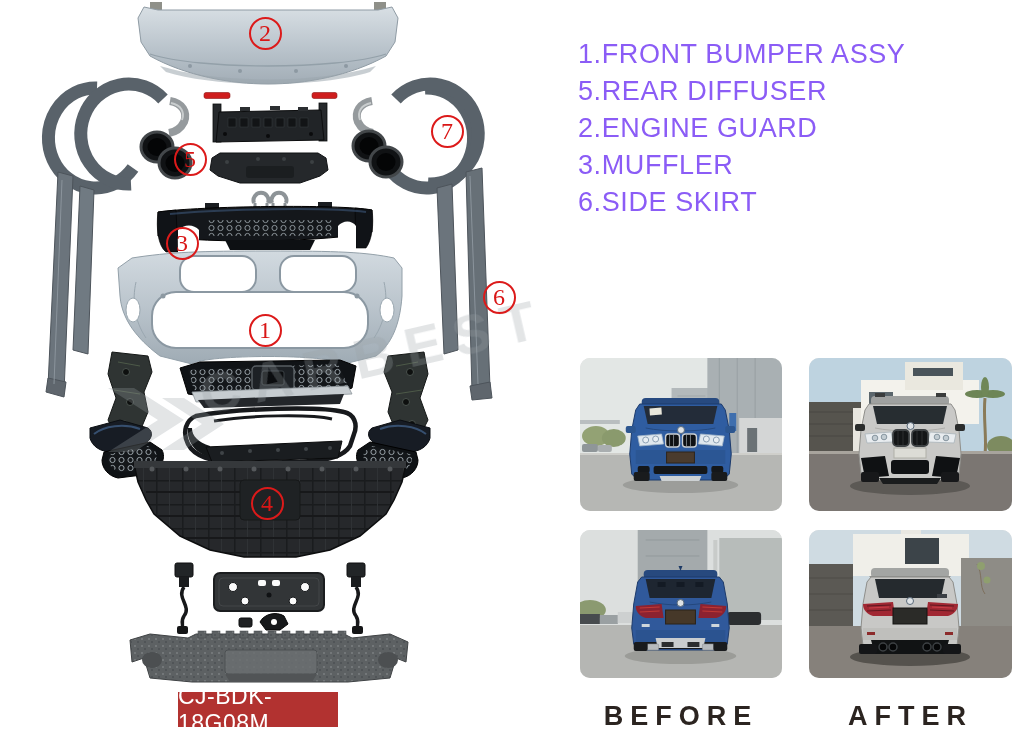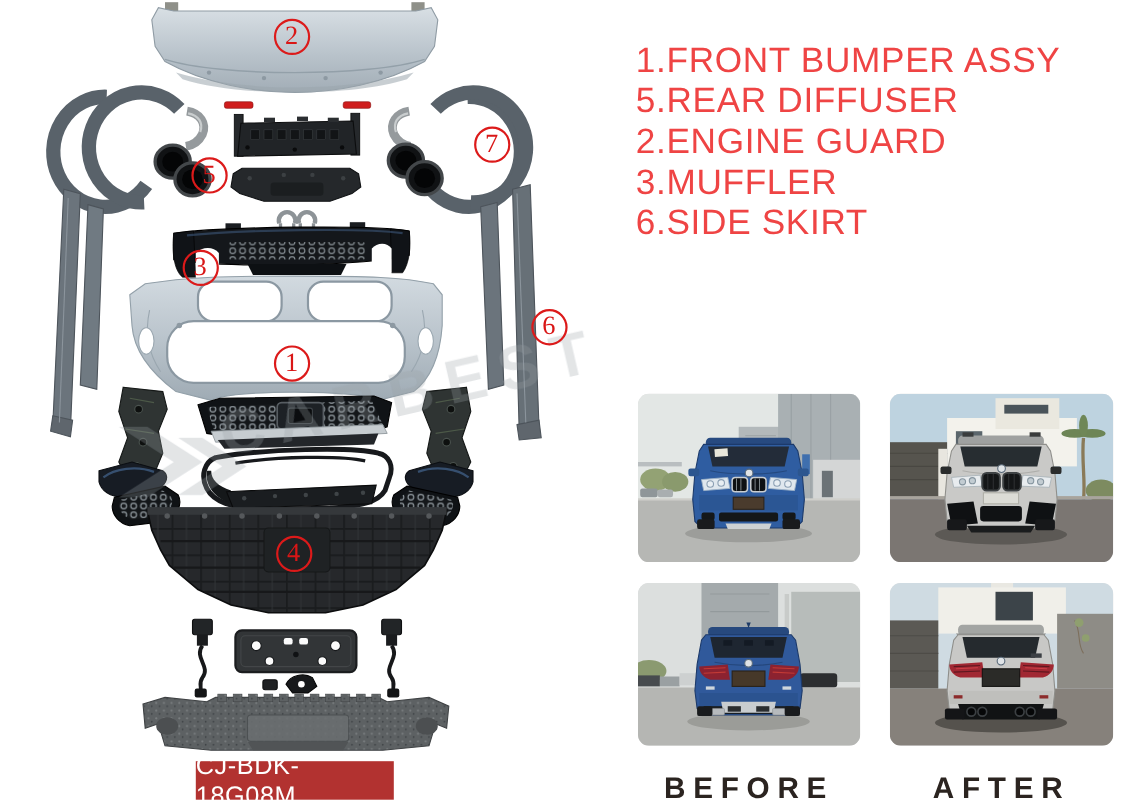--- a/index.html
+++ b/index.html
@@ -3,24 +3,24 @@
 <meta charset="utf-8">
 <style>
   html,body{margin:0;padding:0;background:#ffffff;}
   .stage{position:relative;width:1023px;height:737px;background:#ffffff;overflow:hidden;
          font-family:"Liberation Sans",sans-serif;}
   .diagram{position:absolute;left:0;top:0;width:560px;height:737px;}
   .diagram svg{position:absolute;left:0;top:0;}
   .callout{position:absolute;width:33px;height:33px;border:2.5px solid #dc1a1a;border-radius:50%;
            box-sizing:border-box;color:#d91616;display:flex;align-items:center;justify-content:center;
            font-family:"Liberation Serif",serif;font-size:24px;line-height:1;background:transparent;}
-  .sku{position:absolute;left:178px;top:692px;width:180px;height:35px;background:#b23230;color:#ffffff;
+  .sku{position:absolute;left:178px;top:692px;width:160px;height:35px;background:#b23230;color:#ffffff;
        display:flex;align-items:center;justify-content:center;font-size:23px;letter-spacing:.5px;}
   .parts-list{position:absolute;left:578px;top:36px;margin:0;padding:0;list-style:none;
-              font-size:32px;line-height:37px;color:#ef4444;letter-spacing:.6px;white-space:nowrap;}
+              font-size:27px;line-height:37px;color:#8b5cf6;letter-spacing:.6px;white-space:nowrap;}
   .photo{position:absolute;border-radius:10px;overflow:hidden;background:#dddddd;}
   .photo svg{display:block;width:100%;height:100%;}
   #photo-before-front{left:580px;top:358px;width:202px;height:153px;}
   #photo-after-front {left:809px;top:358px;width:203px;height:153px;}
   #photo-before-rear {left:580px;top:530px;width:202px;height:148px;}
   #photo-after-rear  {left:809px;top:530px;width:203px;height:148px;}
   .cmp-label{position:absolute;top:701px;font-weight:bold;font-size:27px;letter-spacing:7px;
              color:#2b2420;text-align:center;}
   #before-label{left:580px;width:202px;}
   #after-label{left:809px;width:203px;}

